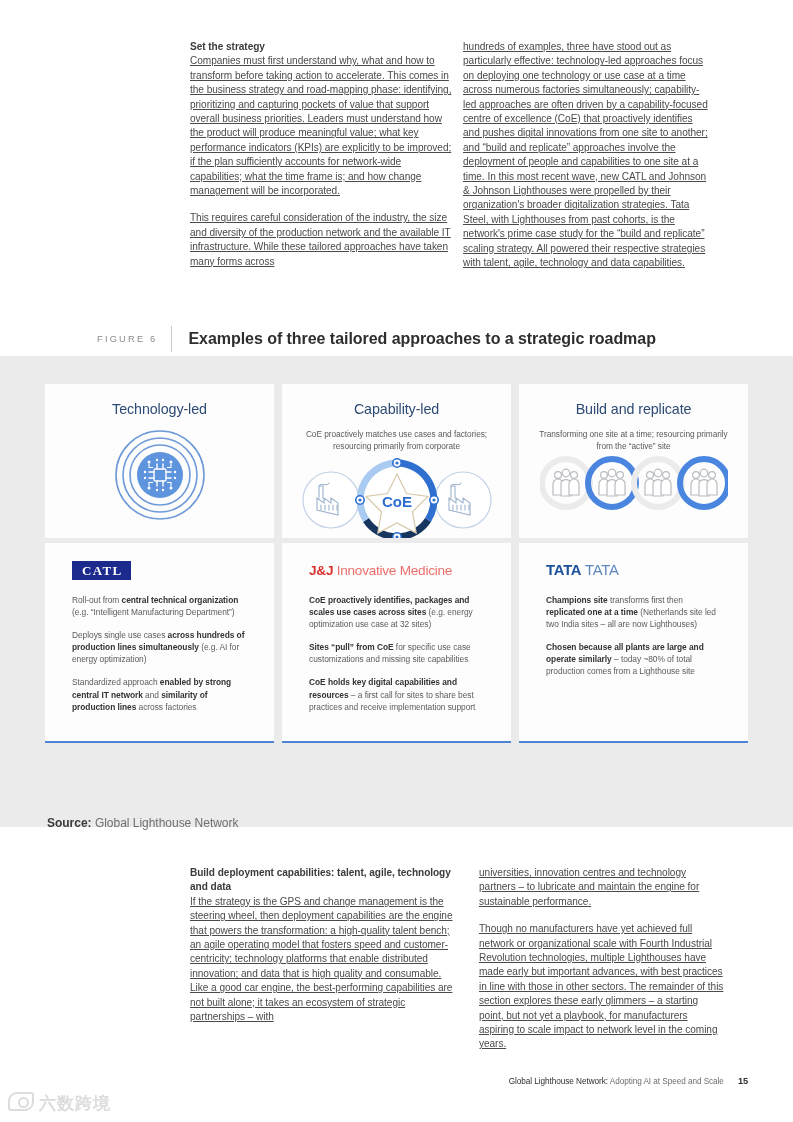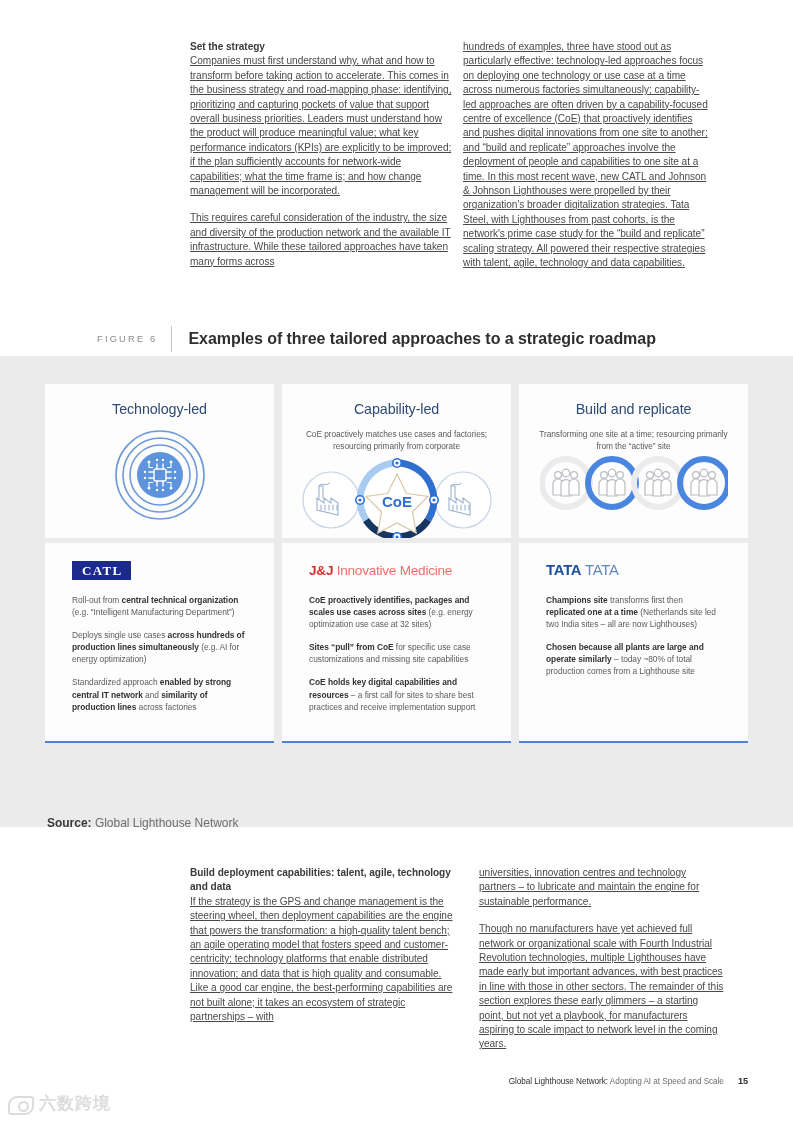--- a/index.html
+++ b/index.html
@@ -118,21 +118,21 @@
   .footer {
     position: absolute; right: 45px; top: 1076px;
     font-size: 8.2px; color: #6e6e70; letter-spacing: -0.05px;
     display: flex; align-items: baseline; gap: 14px;
   }
   .footer .ftxt b { color: #2e2e30; font-weight: normal; }
   .footer .pg { color: #2e2e30; font-weight: bold; font-size: 9.2px; }
 
   .watermark {
     position: absolute; left: 8px; top: 1092px;
-    display: flex; align-items: flex-end; gap: 5px;
+    display: flex; align-items: flex-start; gap: 5px;
     color: #dcdcdc; font-size: 17px; font-weight: bold;
     letter-spacing: 1px; user-select: none;
   }
   .wm-logo {
     width: 26px; height: 19px; border: 2.2px solid #dcdcdc;
     border-radius: 9px 3px 9px 3px; position: relative;
   }
   .wm-logo::after {
     content: ""; position: absolute; right: 3px; top: 3px;
     width: 7px; height: 7px; border: 2px solid #dcdcdc; border-radius: 50%;

